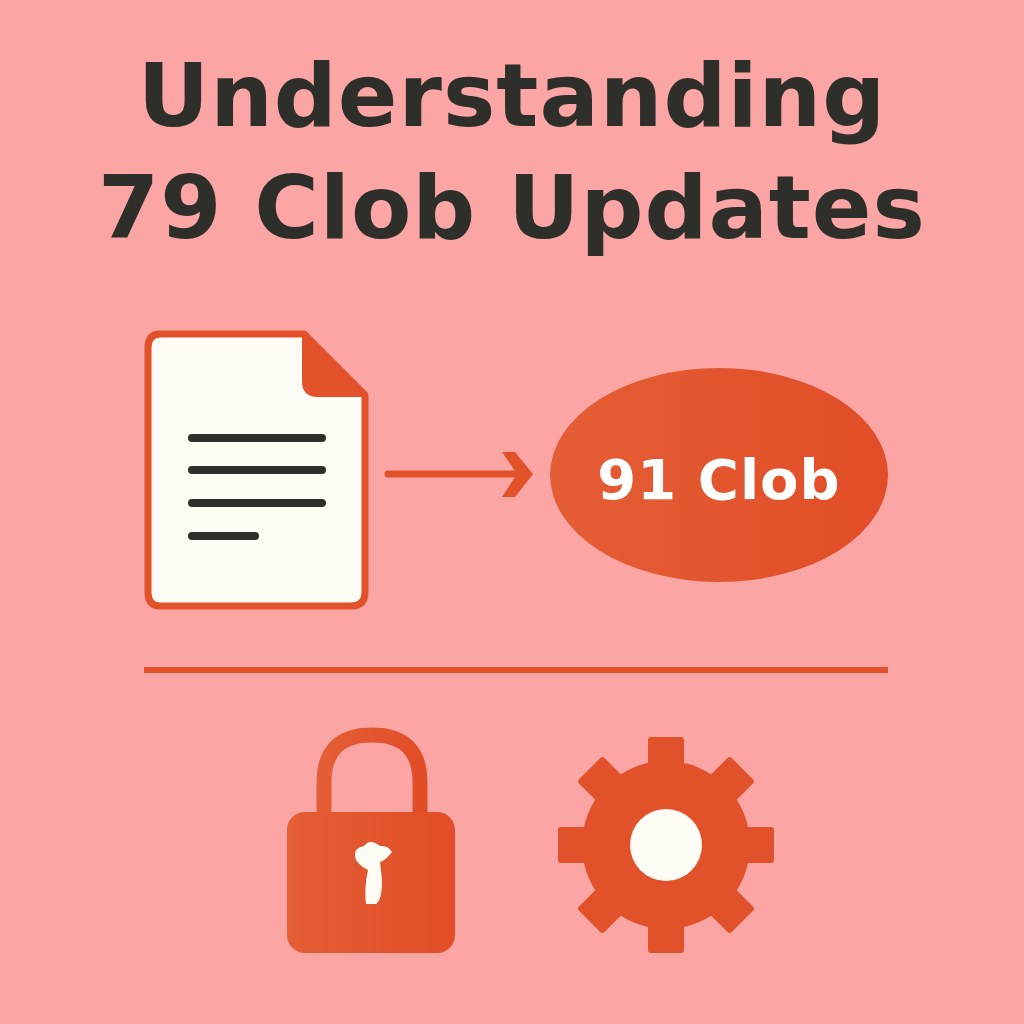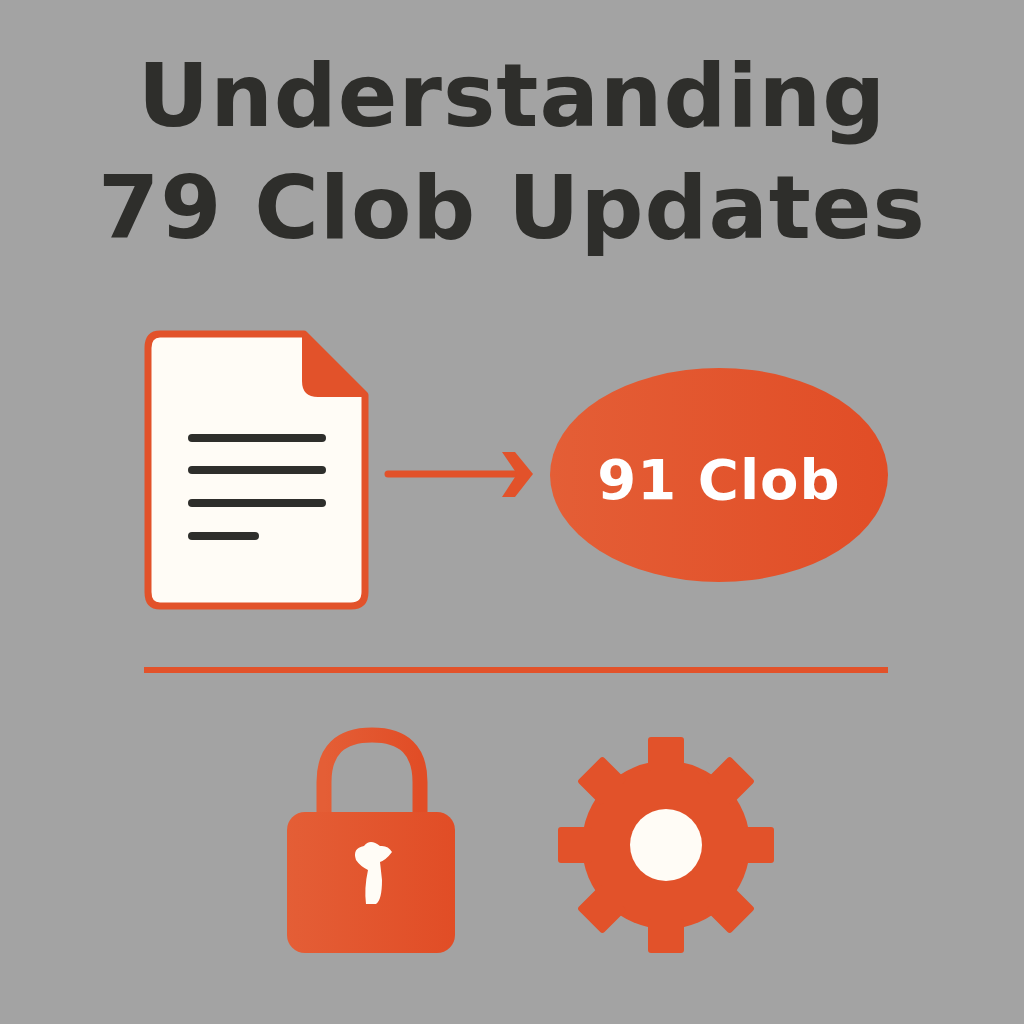--- a/index.html
+++ b/index.html
@@ -7,21 +7,21 @@
       padding: 0;
       width: 1024px;
       height: 1024px;
       background: #fffcf6;
       overflow: hidden;
     }
     .canvas {
       position: relative;
       width: 1024px;
       height: 1024px;
-      background: #a3a3a3;
+      background: #fca5a5;
     }
     .title {
       position: absolute;
       left: 0;
       top: 40px;
       width: 1024px;
       text-align: center;
       font-family: "DejaVu Sans", sans-serif;
       font-weight: bold;
       color: #2e2e2b;

